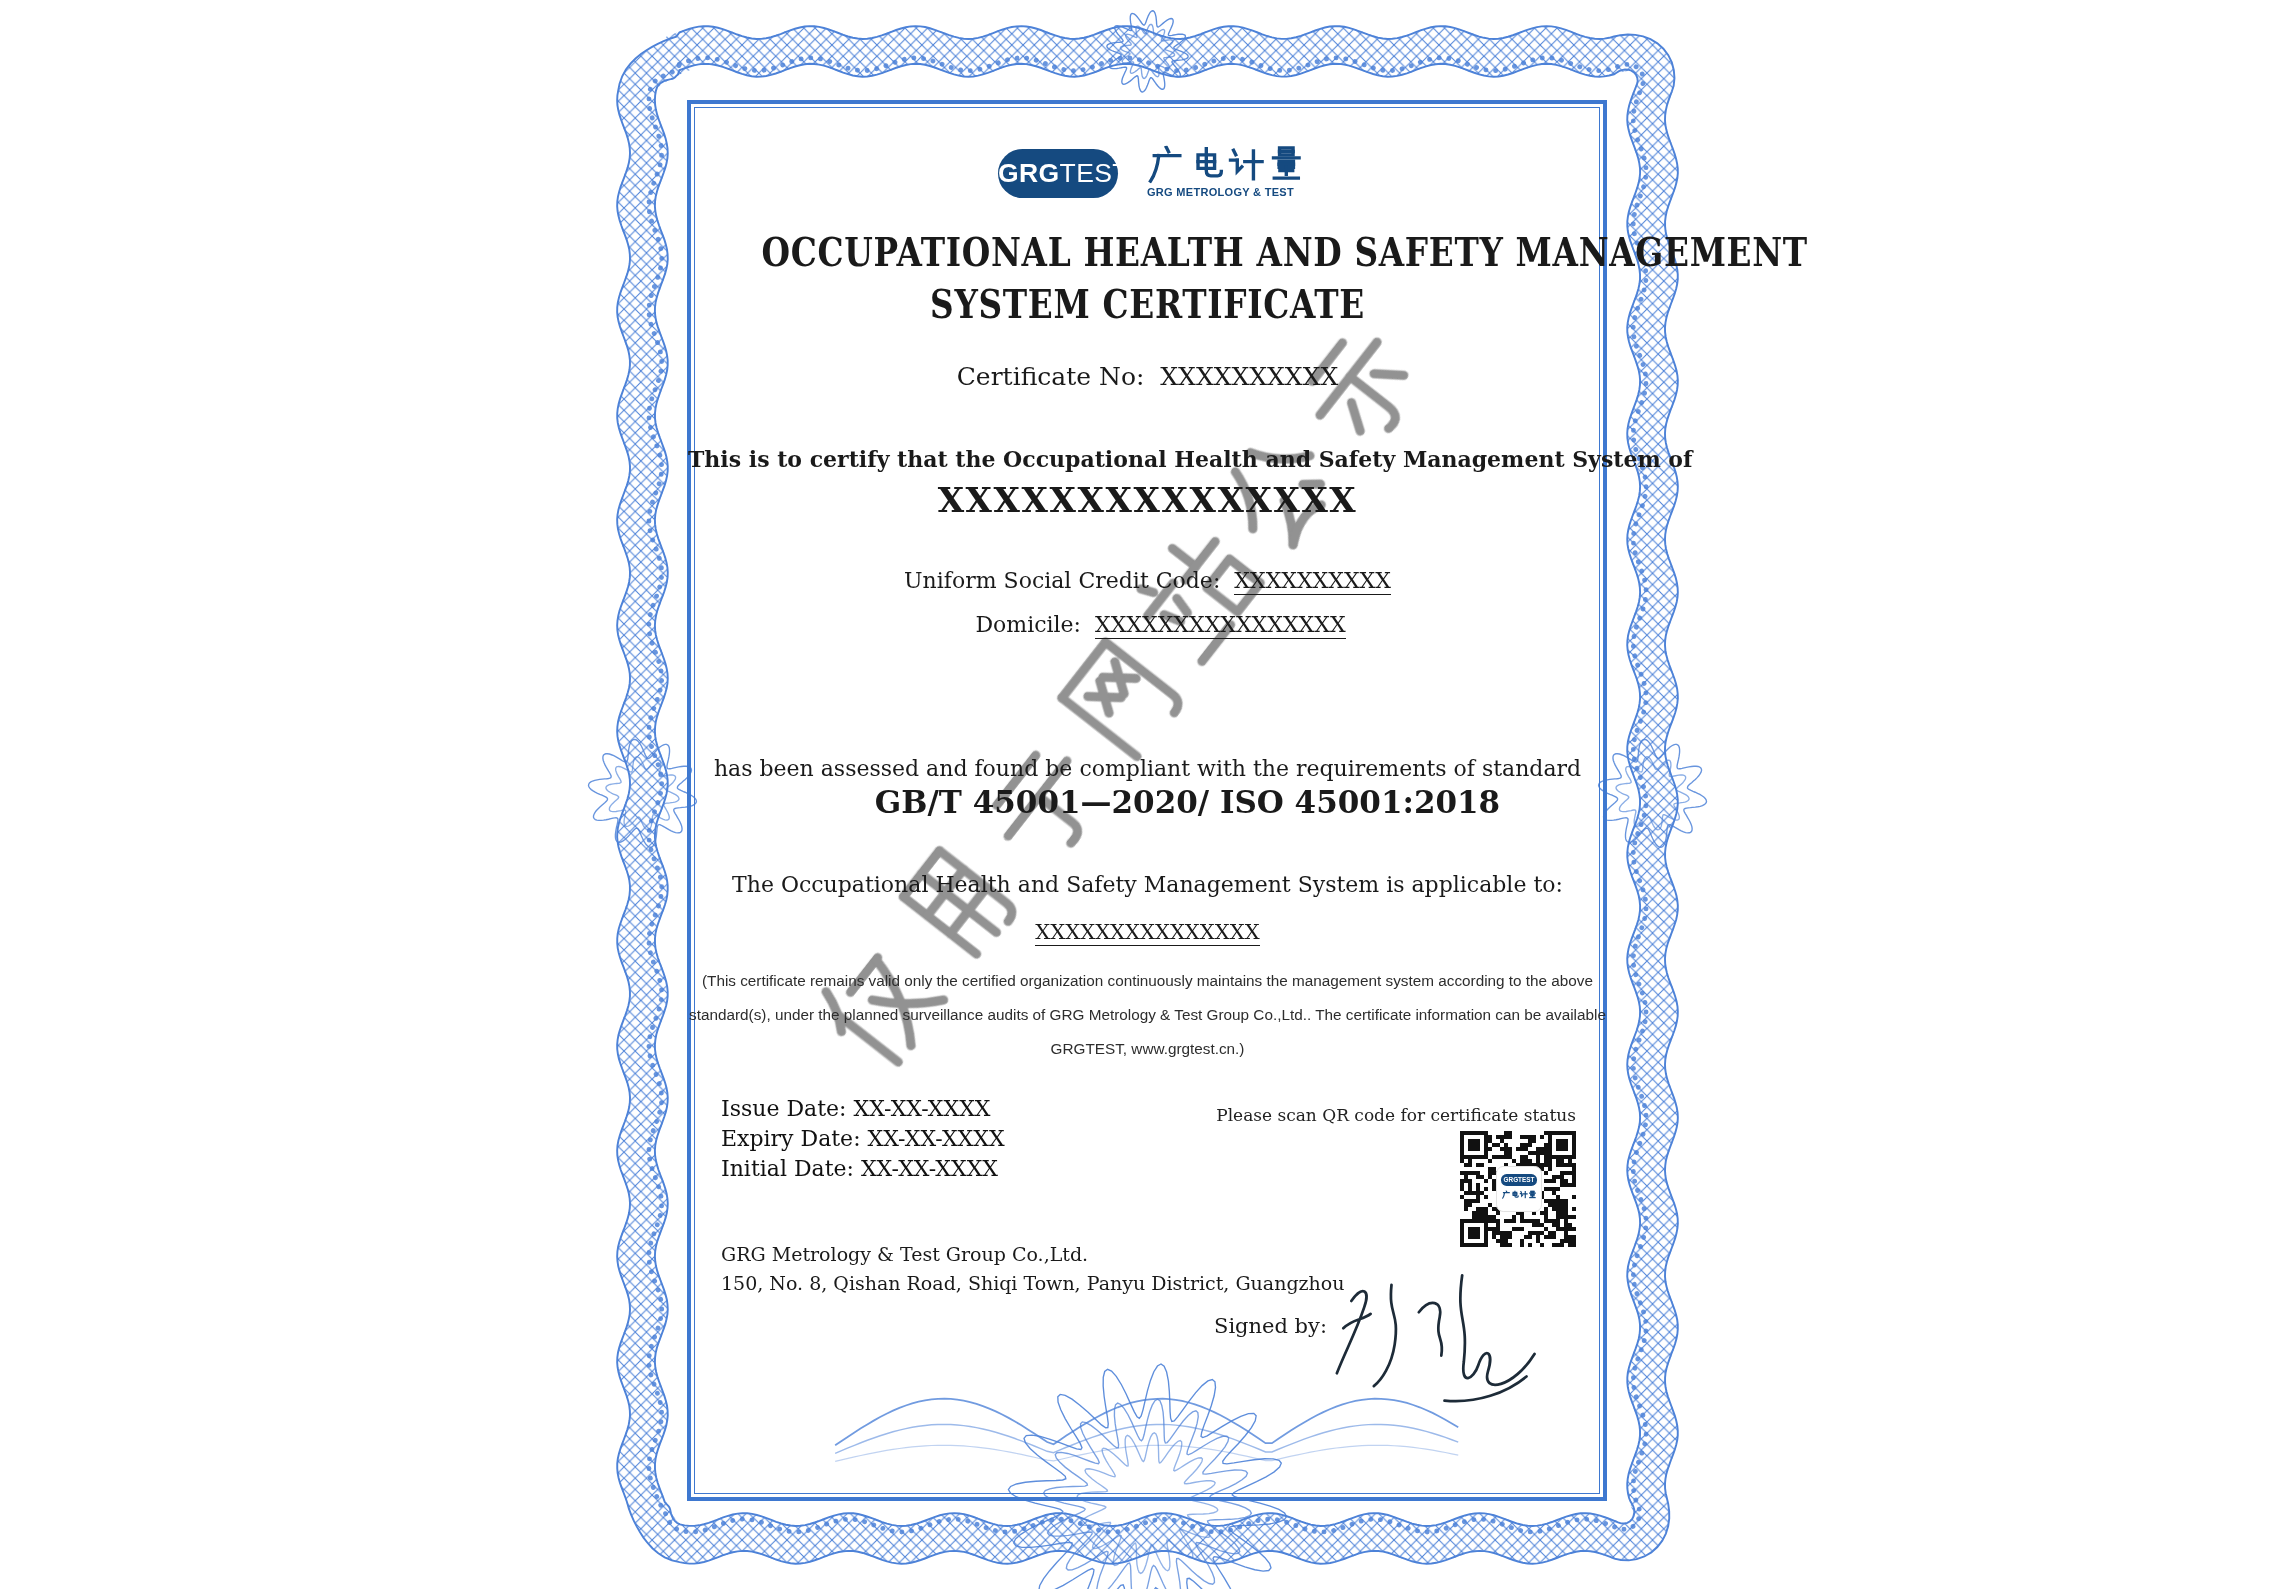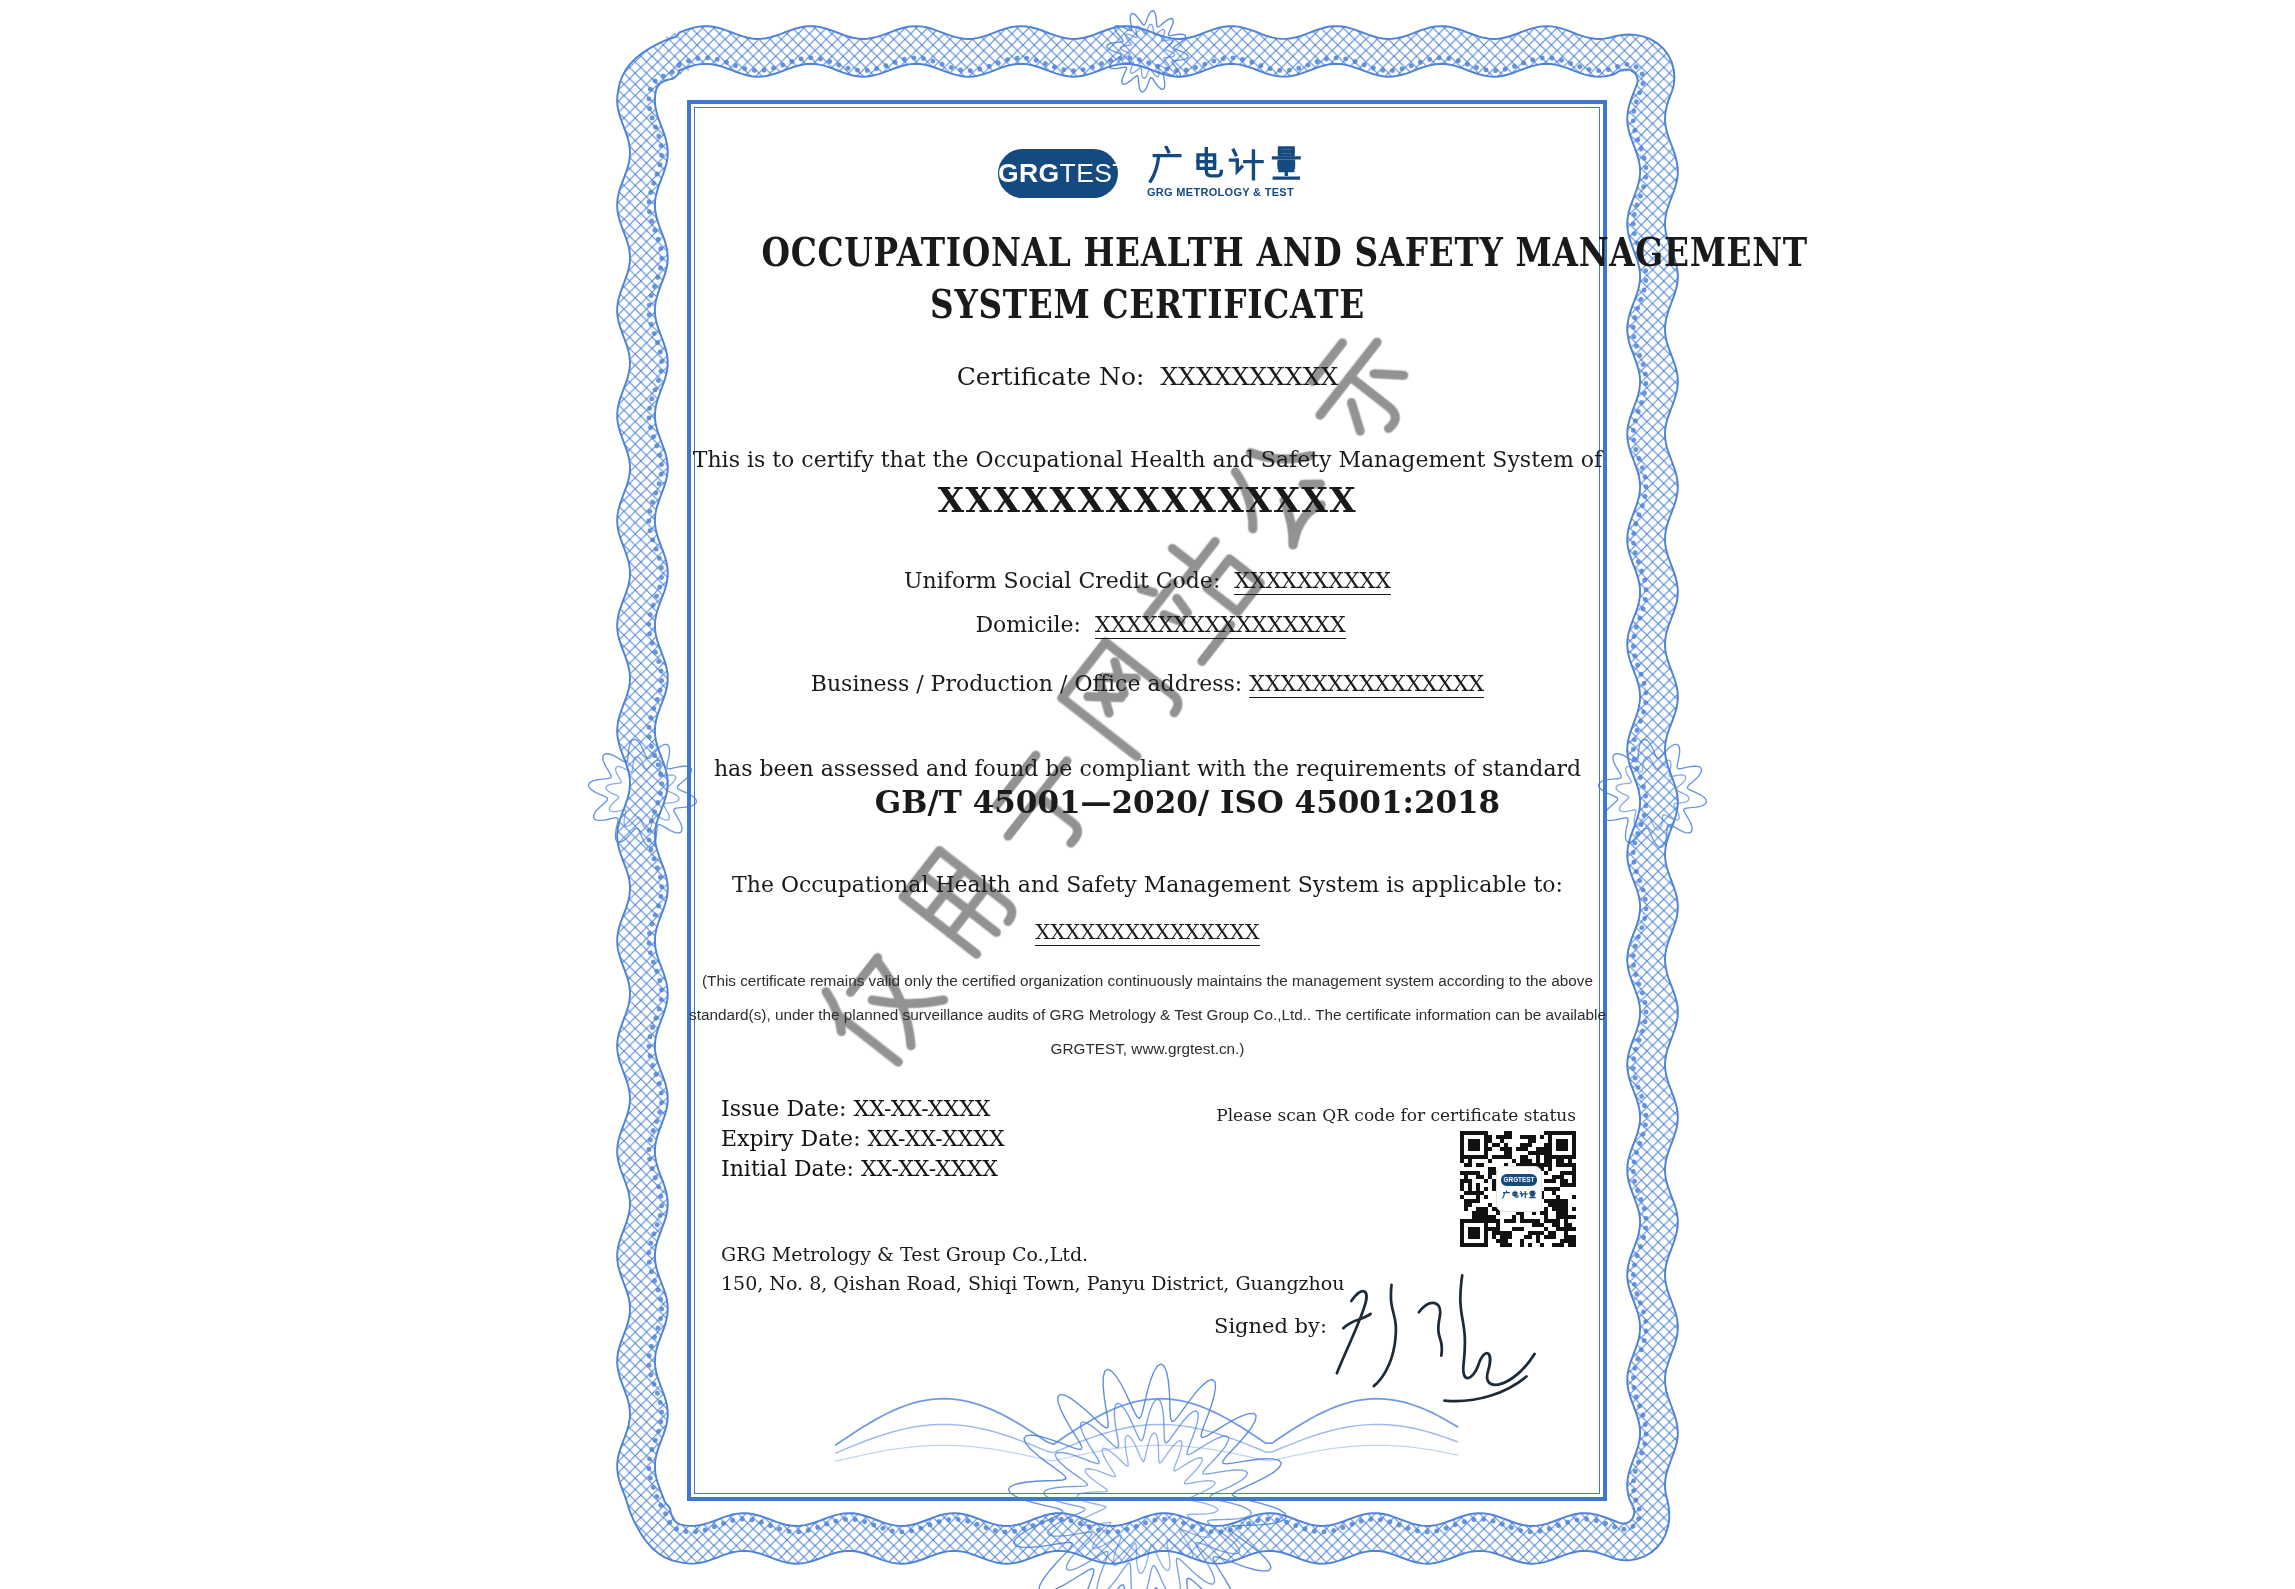--- a/index.html
+++ b/index.html
@@ -19,21 +19,21 @@
   .logo-pill{position:absolute;left:998px;top:149px;width:120px;height:49px;border-radius:25px;
              background:#154a80;color:#fff;text-align:center;line-height:49px;
              font-family:"Liberation Sans",sans-serif;font-size:26.5px;letter-spacing:0.4px;}
   .logo-pill .b{font-weight:bold;}
   .logo-sub{position:absolute;left:1147px;top:186px;font-family:"Liberation Sans",sans-serif;
             font-weight:bold;font-size:11px;letter-spacing:0.3px;color:#154a80;white-space:nowrap;}
   
   .title{top:230px;font-size:39px;font-weight:bold;transform:scaleX(.84);letter-spacing:0.8px;}
   .title2{top:282px;}
   .certno{top:363px;font-size:25px;}
-  .certify{top:447px;font-size:22px;}
+  .certify{top:447px;font-size:22px;font-weight:bold;}
   .company{top:481px;font-size:34px;font-weight:bold;letter-spacing:1.6px;}
   .uscc{top:568px;font-size:22px;}
   .domicile{top:612px;font-size:22px;padding-left:13px;}
   .business{top:671px;font-size:22px;}
   .assessed{top:756px;font-size:22px;}
   .standard{top:785px;font-size:31px;font-weight:bold;padding-left:40px;}
   .applicable{top:872px;font-size:22px;}
   .appval{top:920px;font-size:21px;}
   .u{border-bottom:1.6px solid #1a1a1a;padding-bottom:0.8px;}
   .fine{top:964px;font-family:"Liberation Sans",sans-serif;font-size:15.3px;color:#2d2d2d;}
@@ -196,21 +196,20 @@
   <div class="col title">OCCUPATIONAL HEALTH AND SAFETY MANAGEMENT</div>
   <div class="col title title2">SYSTEM CERTIFICATE</div>
 
   <div class="col certno"><span>Certificate No:</span>&nbsp;&nbsp;<span>XXXXXXXXXX</span></div>
 
   <div class="col certify">This is to certify that the Occupational Health and Safety Management System of</div>
   <div class="col company">XXXXXXXXXXXXXXX</div>
 
   <div class="col uscc"><span>Uniform Social Credit Code:</span>&nbsp;&nbsp;<span class="u">XXXXXXXXXX</span></div>
   <div class="col domicile"><span>Domicile:</span>&nbsp;&nbsp;<span class="u">XXXXXXXXXXXXXXXX</span></div>
-  <div class="col business"><span>Business / Production / Office address:</span>&nbsp;<span class="u">XXXXXXXXXXXXXXX</span></div>
 
   <div class="col assessed">has been assessed and found be compliant with the requirements of standard</div>
   <div class="col standard">GB/T 45001—2020/ ISO 45001:2018</div>
 
   <div class="col applicable">The Occupational Health and Safety Management System is applicable to:</div>
   <div class="col appval"><span class="u">XXXXXXXXXXXXXXX</span></div>
 
   <div class="col fine">
     <p>(This certificate remains valid only the certified organization continuously maintains the management system according to the above</p>
     <p>standard(s), under the planned surveillance audits of GRG Metrology &amp; Test Group Co.,Ltd.. The certificate information can be available</p>

